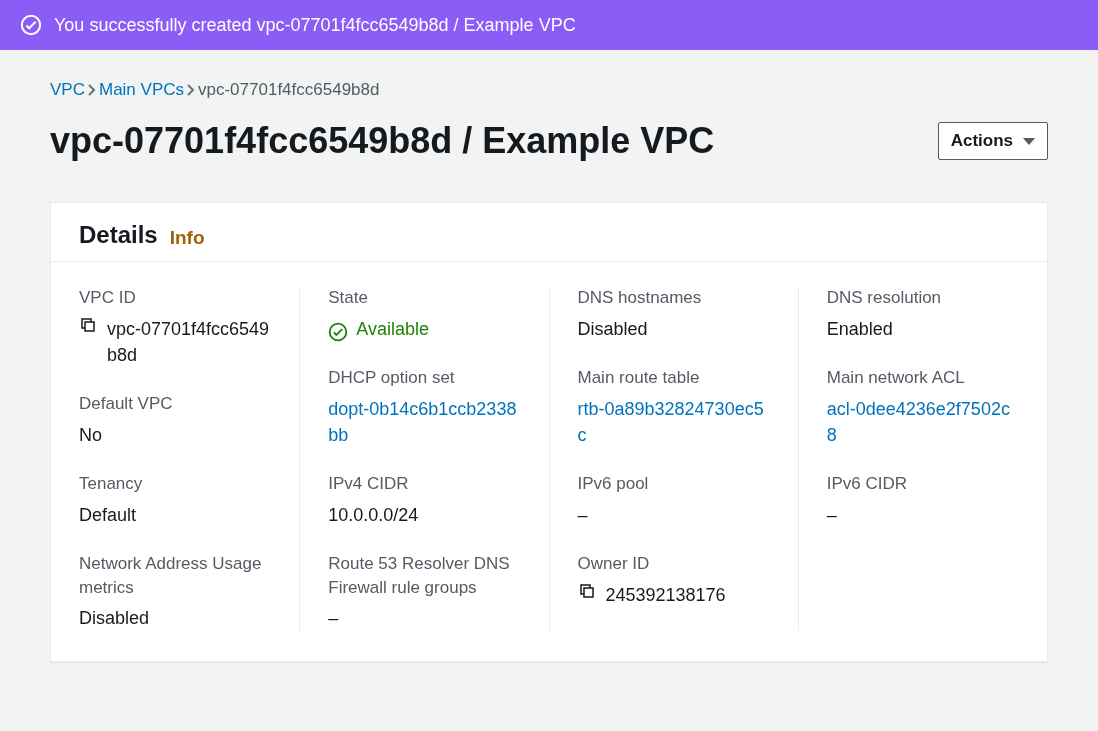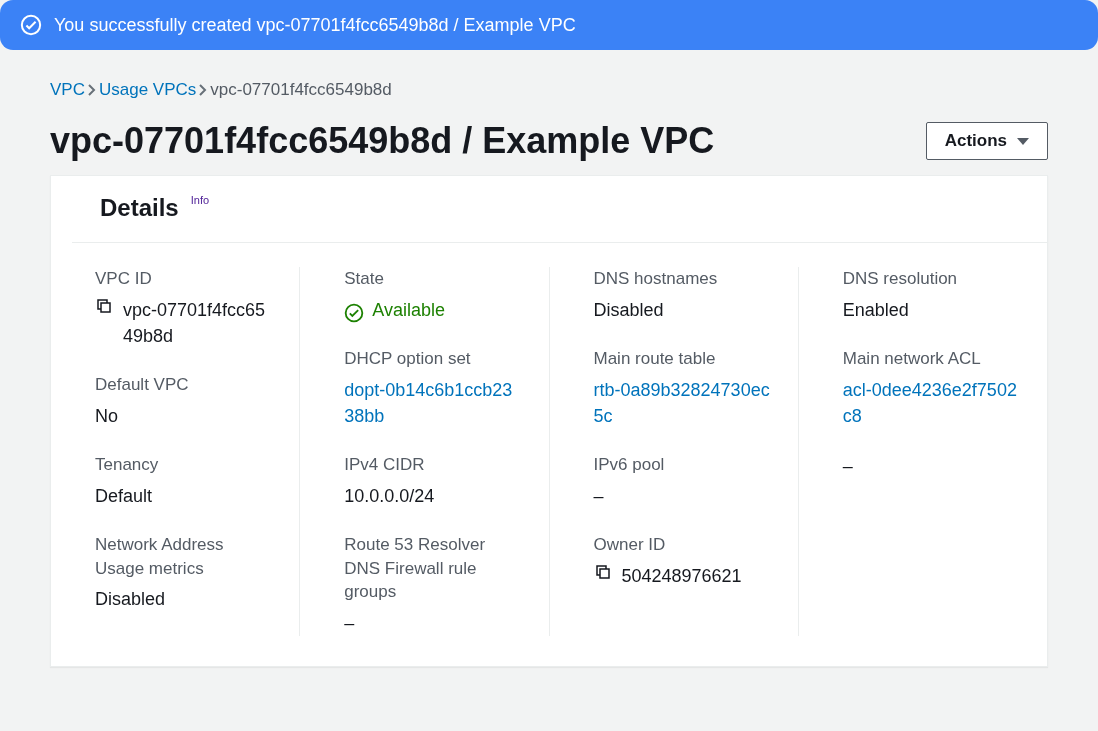--- a/index.html
+++ b/index.html
@@ -1,26 +1,25 @@
 <!DOCTYPE html>
 <html><head>
   <meta charset="utf-8">
   <style>
     * { margin: 0; padding: 0; box-sizing: border-box; }
     body { font-family: "Amazon Ember", "Helvetica Neue", Arial, sans-serif; background: #f2f3f3; color: #16191f; }
     
     .success-banner {
-      background: #3b82f6;
+      background: #8b5cf6;
       color: #fff;
       padding: 14px 20px;
       display: flex;
       align-items: center;
       gap: 12px;
       font-size: 18px;
-      border-radius: 13px;
     }
     .success-banner svg { flex-shrink: 0; }
     
     .page-content {
       padding: 30px 50px;
     }
     
     .breadcrumb {
       display: flex;
       align-items: center;
@@ -29,31 +28,31 @@
       font-size: 17px;
     }
     .breadcrumb a { color: #0073bb; text-decoration: none; }
     .breadcrumb .sep { color: #687078; }
     .breadcrumb .current { color: #545b64; }
     
     .page-header {
       display: flex;
       justify-content: space-between;
       align-items: center;
-      margin-bottom: 13px;
+      margin-bottom: 40px;
     }
     .page-title {
       font-size: 36px;
       font-weight: 700;
       color: #16191f;
     }
     .actions-btn {
       border: 1px solid #545b64;
       background: #fff;
-      padding: 8px 18px;
+      padding: 8px 12px;
       font-size: 17px;
       font-weight: 700;
       cursor: pointer;
       display: inline-flex;
       align-items: center;
       gap: 10px;
       border-radius: 2px;
       color: #16191f;
     }
     .actions-btn .caret {
@@ -62,42 +61,40 @@
       border-right: 6px solid transparent;
       border-top: 7px solid #545b64;
     }
     
     .panel {
       background: #fff;
       border: 1px solid #eaeded;
       box-shadow: 0 1px 1px rgba(0,0,0,.05);
     }
     .panel-header {
-      padding: 18px 28px 20px 28px;
+      padding: 18px 28px 12px 28px;
       border-bottom: 1px solid #eaeded;
       display: flex;
-      align-items: flex-start;
+      align-items: flex-end;
       gap: 12px;
-      margin-left: 21px;
     }
     .panel-header h2 { font-size: 24px; font-weight: 700; }
-    .panel-header .info-link { color: #4c1d95; font-size: 11px; font-weight: 400; text-decoration: none; }
+    .panel-header .info-link { color: #a16207; font-size: 19px; font-weight: 700; text-decoration: none; }
     
     .details-grid {
       display: flex;
       padding: 24px 0 30px 0;
     }
     .details-col {
       flex: 1;
       padding: 0 28px;
       border-right: 1px solid #eaeded;
       display: flex;
       flex-direction: column;
       gap: 24px;
-      margin-left: 16px;
     }
     .details-col:last-child { border-right: none; }
     
     .field-label {
       color: #545b64;
       font-size: 17px;
       margin-bottom: 6px;
       line-height: 1.4;
     }
     .field-value {
@@ -125,21 +122,21 @@
   </svg>
   <span>You successfully created vpc-07701f4fcc6549b8d / Example VPC</span>
 </div>
 
 <div class="page-content">
   <nav class="breadcrumb">
     <a href="#">VPC</a>
     <svg class="sep" width="10" height="14" viewBox="0 0 10 14" fill="none" stroke="#687078" stroke-width="2">
         <path d="M2 2l5 5-5 5"></path>
       </svg>
-    <a href="#">Usage VPCs</a>
+    <a href="#">Main VPCs</a>
     <svg class="sep" width="10" height="14" viewBox="0 0 10 14" fill="none" stroke="#687078" stroke-width="2">
         <path d="M2 2l5 5-5 5"></path>
       </svg>
     <span class="current">vpc-07701f4fcc6549b8d</span>
   </nav>
 
   <div class="page-header">
     <h1 class="page-title">vpc-07701f4fcc6549b8d / Example VPC</h1>
     <button class="actions-btn">
       <span>Actions</span>
@@ -218,34 +215,35 @@
           <div class="field-label">IPv6 pool</div>
           <div class="field-value">–</div>
         </div>
         <div>
           <div class="field-label">Owner ID</div>
           <div class="field-value copy-row">
             <svg class="copy-icon" width="18" height="18" viewBox="0 0 24 24" fill="none" stroke="#16191f" stroke-width="2">
               <rect x="8" y="8" width="12" height="12"></rect>
               <path d="M16 8V4H4v12h4"></path>
             </svg>
-            <span>504248976621</span>
+            <span>245392138176</span>
           </div>
         </div>
       </div>
 
       <div class="details-col">
         <div>
           <div class="field-label">DNS resolution</div>
           <div class="field-value">Enabled</div>
         </div>
         <div>
           <div class="field-label">Main network ACL</div>
           <div class="field-value"><a href="#">acl-0dee4236e2f7502c8</a></div>
         </div>
         <div>
+          <div class="field-label">IPv6 CIDR</div>
           <div class="field-value">–</div>
         </div>
       </div>
 
     </div>
   </div>
 </div>
 
 </body></html>

